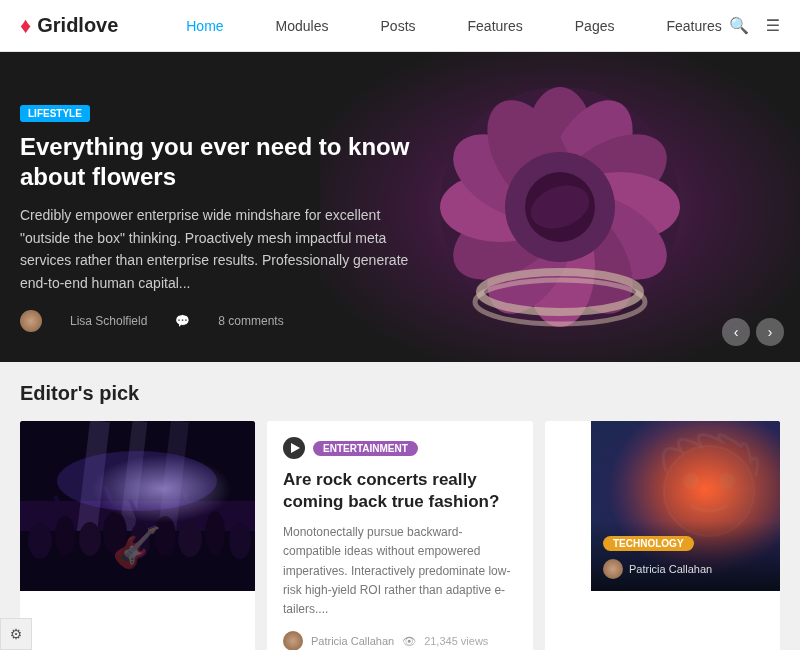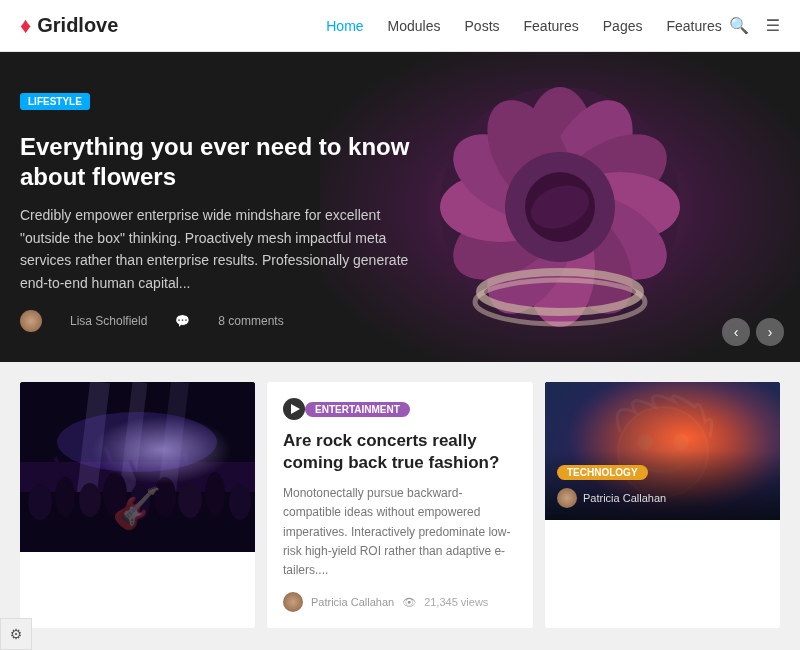--- a/index.html
+++ b/index.html
@@ -24,21 +24,21 @@
       text-decoration: none;
       margin-right: auto;
     }
     .logo-icon { color: #e8294a; font-size: 22px; }
     .nav {
       display: flex;
       align-items: center;
       gap: 24px;
       font-size: 14px;
     }
-    .nav-item { color: #444; text-decoration: none; cursor: pointer; }
+    .nav-item { color: #444; text-decoration: none; cursor: pointer; margin-left: 28px; }
     .nav-item.active { color: #00aaff; }
     .nav-icons { display: flex; align-items: center; gap: 16px; margin-left: 8px; }
     .nav-icon-btn { background: none; border: none; cursor: pointer; color: #555; font-size: 16px; }
 
     
     .hero {
       position: relative;
       height: 310px;
       background: linear-gradient(to right, #1a1a1a 40%, #3a2a3a 100%);
       overflow: hidden;
@@ -69,21 +69,21 @@
     }
     .hero-tag {
       display: inline-block;
       background: #00aaff;
       color: #fff;
       font-size: 10px;
       font-weight: bold;
       padding: 3px 8px;
       border-radius: 3px;
       text-transform: uppercase;
-      margin-bottom: 22px;
+      margin-bottom: 10px;
     }
     .hero-title {
       color: #fff;
       font-size: 24px;
       font-weight: bold;
       line-height: 1.25;
       margin-bottom: 12px;
     }
     .hero-excerpt {
       color: #ccc;
@@ -195,20 +195,21 @@
     
     .middle-card {
       background: #fff;
       padding: 16px;
       display: flex;
       flex-direction: column;
     }
     .card-tag-row {
       display: flex;
       align-items: center;
+      gap: 8px;
       margin-bottom: 10px;
     }
     .play-btn {
       width: 22px;
       height: 22px;
       border-radius: 50%;
       background: #333;
       display: flex;
       align-items: center;
       justify-content: center;
@@ -258,24 +259,25 @@
     .card-avatar {
       width: 20px;
       height: 20px;
       border-radius: 50%;
       background: #bbb;
       flex-shrink: 0;
     }
     .card-views { color: #aaa; }
     
     .einstein-img {
-      height: 138px;
+      height: 170px;
       background: linear-gradient(135deg, #1a2a4a 0%, #2a3a6a 40%, #ff6030 70%, #ff8050 100%);
       position: relative;
       overflow: hidden;
+      margin-left: 46px;
     }
     .einstein-img::before {
       content: '';
       position: absolute;
       inset: 0;
       background: radial-gradient(ellipse at 60% 40%, rgba(255,100,50,0.7) 0%, rgba(30,40,80,0.8) 60%);
     }
     .einstein-overlay {
       position: absolute;
       bottom: 0;
@@ -363,20 +365,21 @@
   </div>
   <div class="hero-nav">
     <button class="hero-nav-btn">‹</button>
     <button class="hero-nav-btn">›</button>
   </div>
 </section>
 
 <div class="settings-btn">⚙</div>
 
 <main class="main">
+  <h2 class="section-title">Editor's pick</h2>
 
   <div class="editors-grid">
 
     <div class="card">
       <div class="concert-img">
         <svg width="235" height="170" viewBox="0 0 235 170">
           <rect width="235" height="170" fill="#0a0518"></rect>
           <rect x="0" y="80" width="235" height="90" fill="#1a0830"></rect>
 
           <line x1="80" y1="0" x2="60" y2="170" stroke="rgba(180,160,255,0.15)" stroke-width="20"></line>

